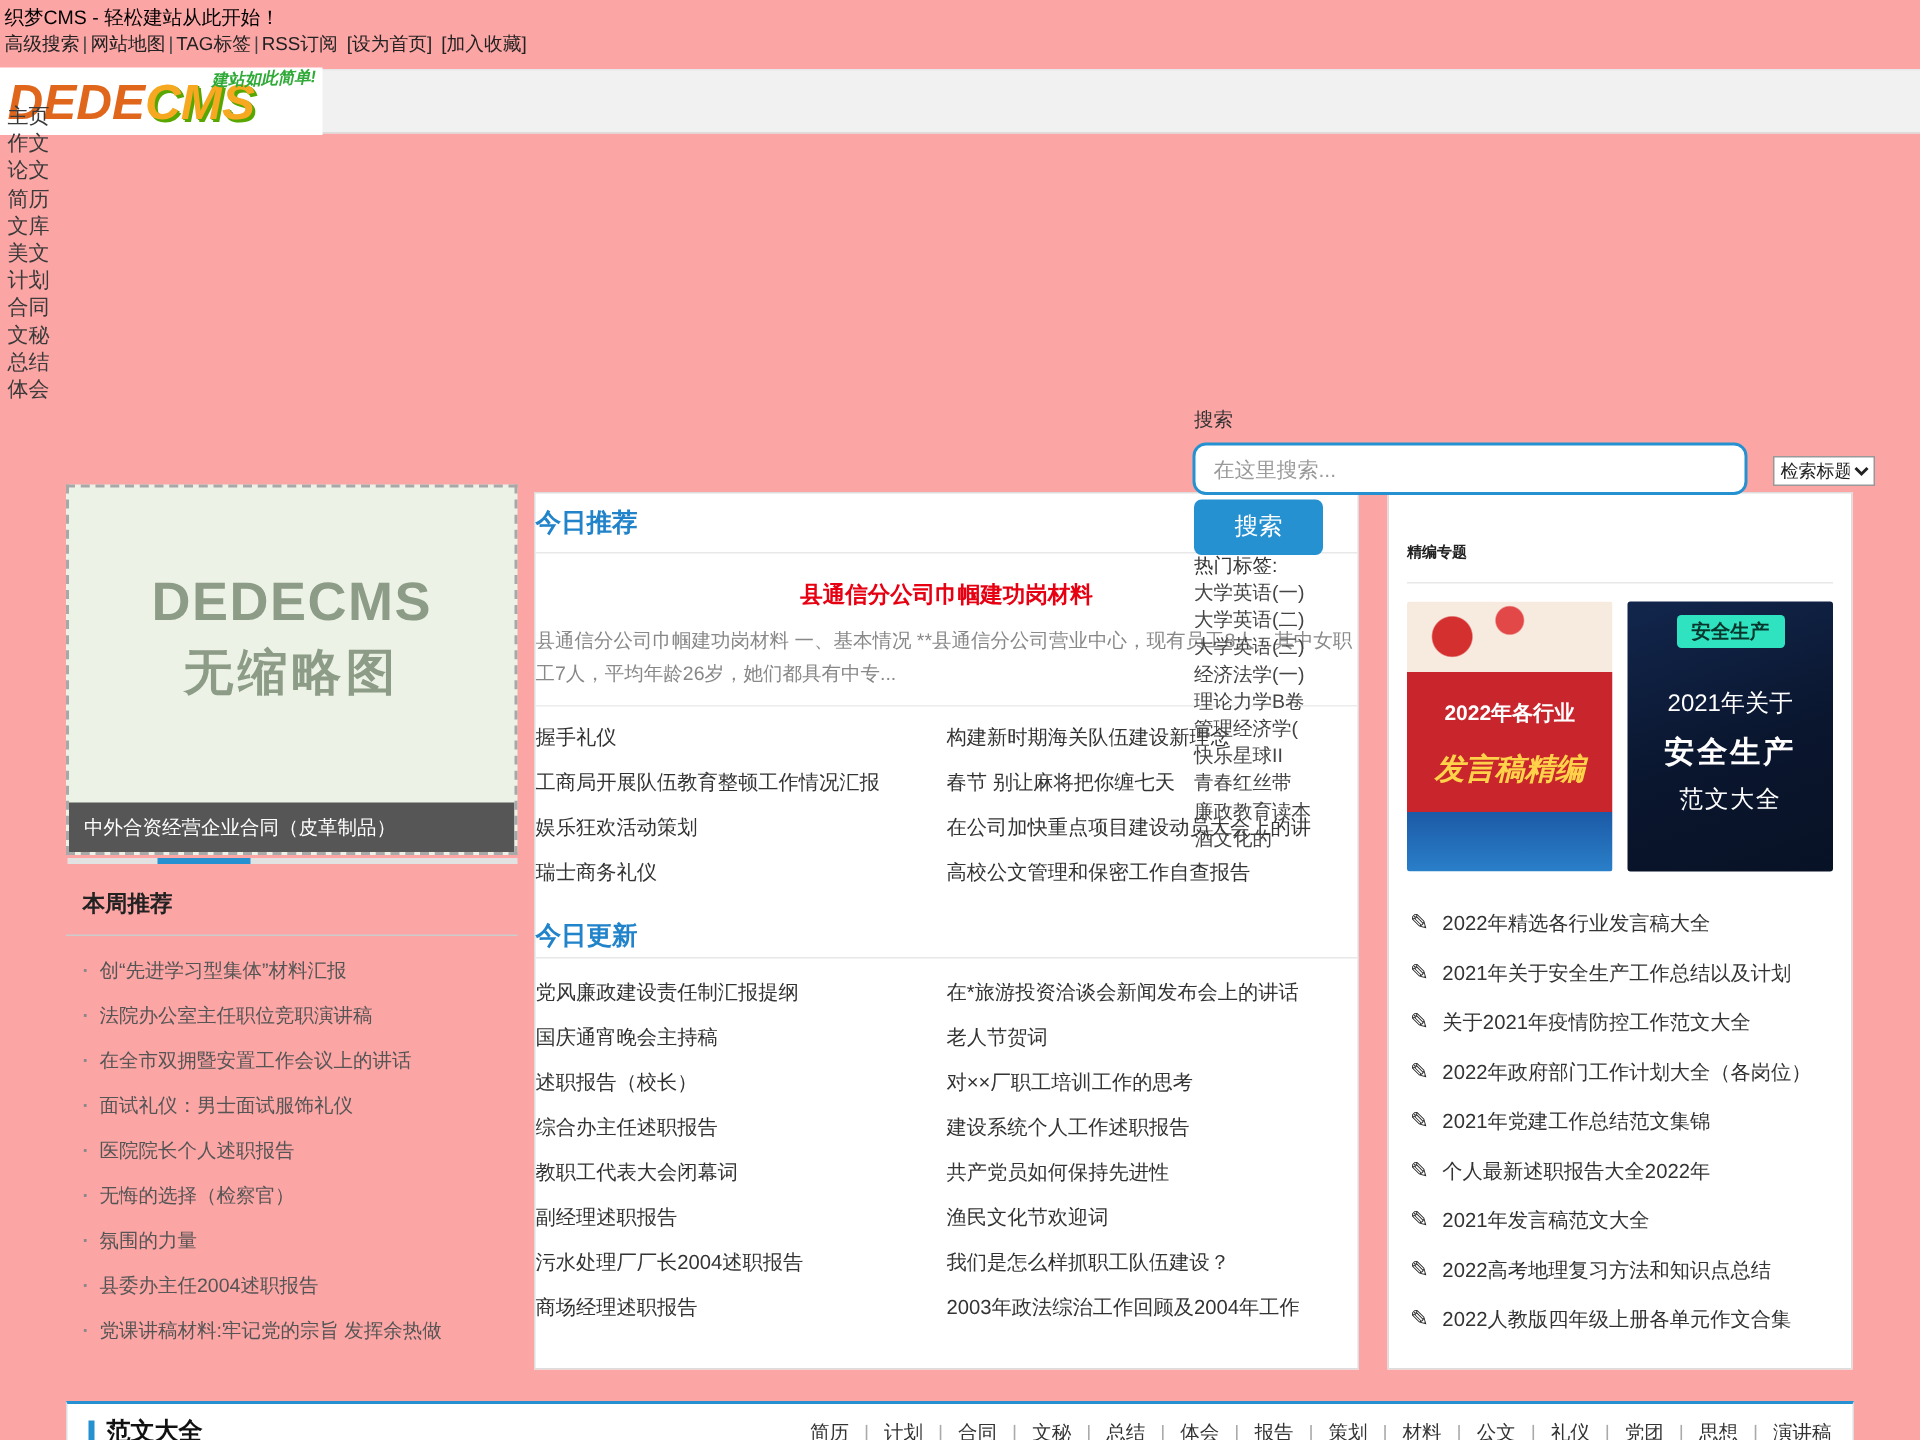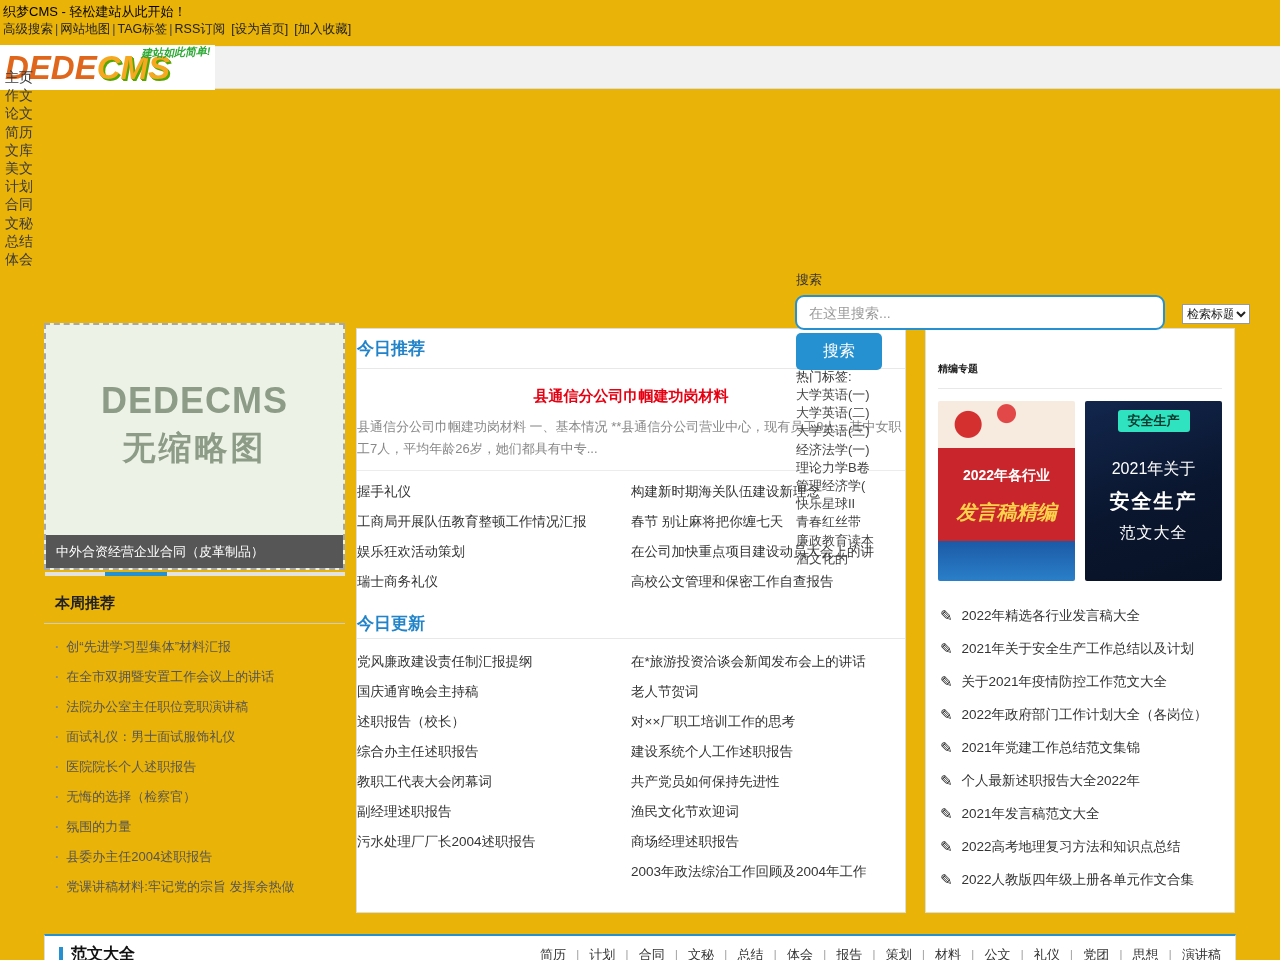--- a/index.html
+++ b/index.html
@@ -1,17 +1,17 @@
 <!DOCTYPE html>
 <html><head>
 <meta charset="utf-8">
 <style>
   * { margin:0; padding:0; box-sizing:border-box; }
   body { font-family: "Liberation Sans", "DejaVu Sans", sans-serif; background:#fff; }
-  .page { position:relative; width:1280px; height:960px; overflow:hidden; background:#eab308; }
+  .page { position:relative; width:1280px; height:960px; overflow:hidden; background:#fca5a5; }
   ul { list-style:none; }
 
   
   .site-title { position:absolute; left:3px; top:3px; font-size:13px; color:#000; }
   .toplinks { position:absolute; left:3px; top:21px; display:flex; font-size:12.5px; color:#222; }
   .toplinks li + li::before { content:"|"; color:#444; margin:0 2px; }
   .toplinks li.bracket::before { content:""; margin:0 3px; }
 
   
   .gray-band { position:absolute; left:0; top:46px; width:1280px; height:43px; background:#f1f1f1;
@@ -174,22 +174,22 @@
     <div class="slider-caption">中外合资经营企业合同（皮革制品）</div>
   </div>
   <div class="slider-track">
     <div class="slider-thumbbar"></div>
   </div>
 
   <div class="week-card">
     <div class="week-title">本周推荐</div>
     <ul class="week-list">
       <li>创“先进学习型集体”材料汇报</li>
+      <li>法院办公室主任职位竞职演讲稿</li>
       <li>在全市双拥暨安置工作会议上的讲话</li>
-      <li>法院办公室主任职位竞职演讲稿</li>
       <li>面试礼仪：男士面试服饰礼仪</li>
       <li>医院院长个人述职报告</li>
       <li>无悔的选择（检察官）</li>
       <li>氛围的力量</li>
       <li>县委办主任2004述职报告</li>
       <li>党课讲稿材料:牢记党的宗旨 发挥余热做</li>
     </ul>
   </div>
 
   <div class="main-card">
@@ -215,20 +215,21 @@
       <li>老人节贺词</li>
       <li>述职报告（校长）</li>
       <li>对××厂职工培训工作的思考</li>
       <li>综合办主任述职报告</li>
       <li>建设系统个人工作述职报告</li>
       <li>教职工代表大会闭幕词</li>
       <li>共产党员如何保持先进性</li>
       <li>副经理述职报告</li>
       <li>渔民文化节欢迎词</li>
       <li>污水处理厂厂长2004述职报告</li>
+      <li>我们是怎么样抓职工队伍建设？</li>
       <li>商场经理述职报告</li>
       <li>2003年政法综治工作回顾及2004年工作</li>
     </ul>
   </div>
 
   <div class="topics-card">
     <div class="card-head dark">精编专题</div>
     <div class="banners">
       <div class="banner banner-speech">
         <div class="b-line1">2022年各行业</div>

